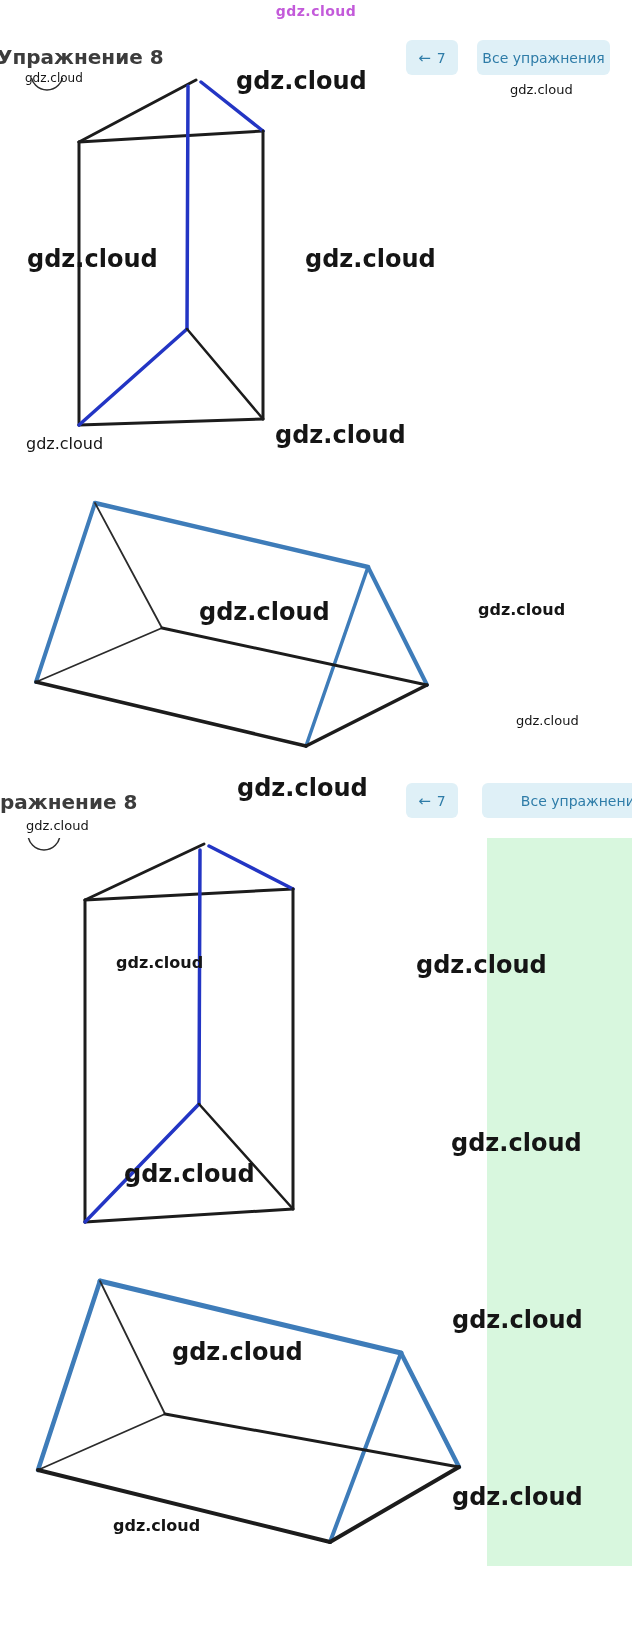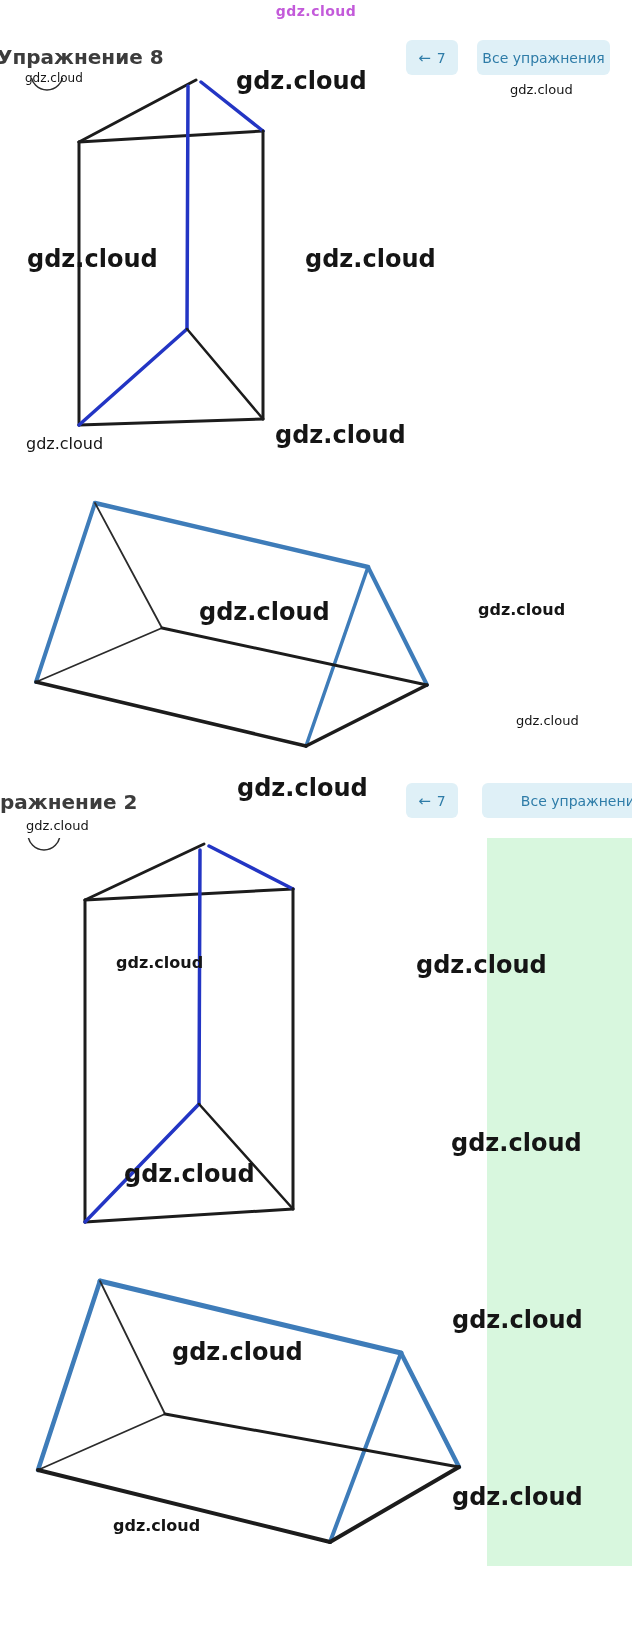--- a/index.html
+++ b/index.html
@@ -99,21 +99,21 @@
   <path d="M95 503 L36 682" class="tblu" stroke-width="4"></path>
   <path d="M95 503 L162 628" class="thin" stroke-width="1.8"></path>
   <path d="M36 682 L162 628" class="thin" stroke-width="1.8"></path>
   <path d="M368 567 L306 746" class="tblu" stroke-width="3.5"></path>
   <path d="M368 567 L427 685" class="tblu" stroke-width="4"></path>
   <path d="M36 682 L306 746" class="blk" stroke-width="3.5"></path>
   <path d="M306 746 L427 685" class="blk" stroke-width="3.5"></path>
   <path d="M162 628 L427 685" class="blk" stroke-width="3"></path>
 </svg>
 
-<h1 class="title" style="left:0;top:790px;">ражнение 2</h1>
+<h1 class="title" style="left:0;top:790px;">ражнение 8</h1>
 <button class="btn" style="left:406px;top:783px;width:52px;">
   <span class="arrow">←</span>
   <span>7</span>
 </button>
 <button class="btn" style="left:482px;top:783px;width:200px;">Все упражнения</button>
 
 <svg class="fig" style="left:0;top:838px;" width="632" height="392" viewBox="0 838 632 392">
   <circle cx="44" cy="834" r="16" class="thin" stroke-width="1.5"></circle>
   <path d="M204 844 L85 900" class="blk" stroke-width="3"></path>
   <path d="M85 900 L293 889" class="blk" stroke-width="3"></path>

